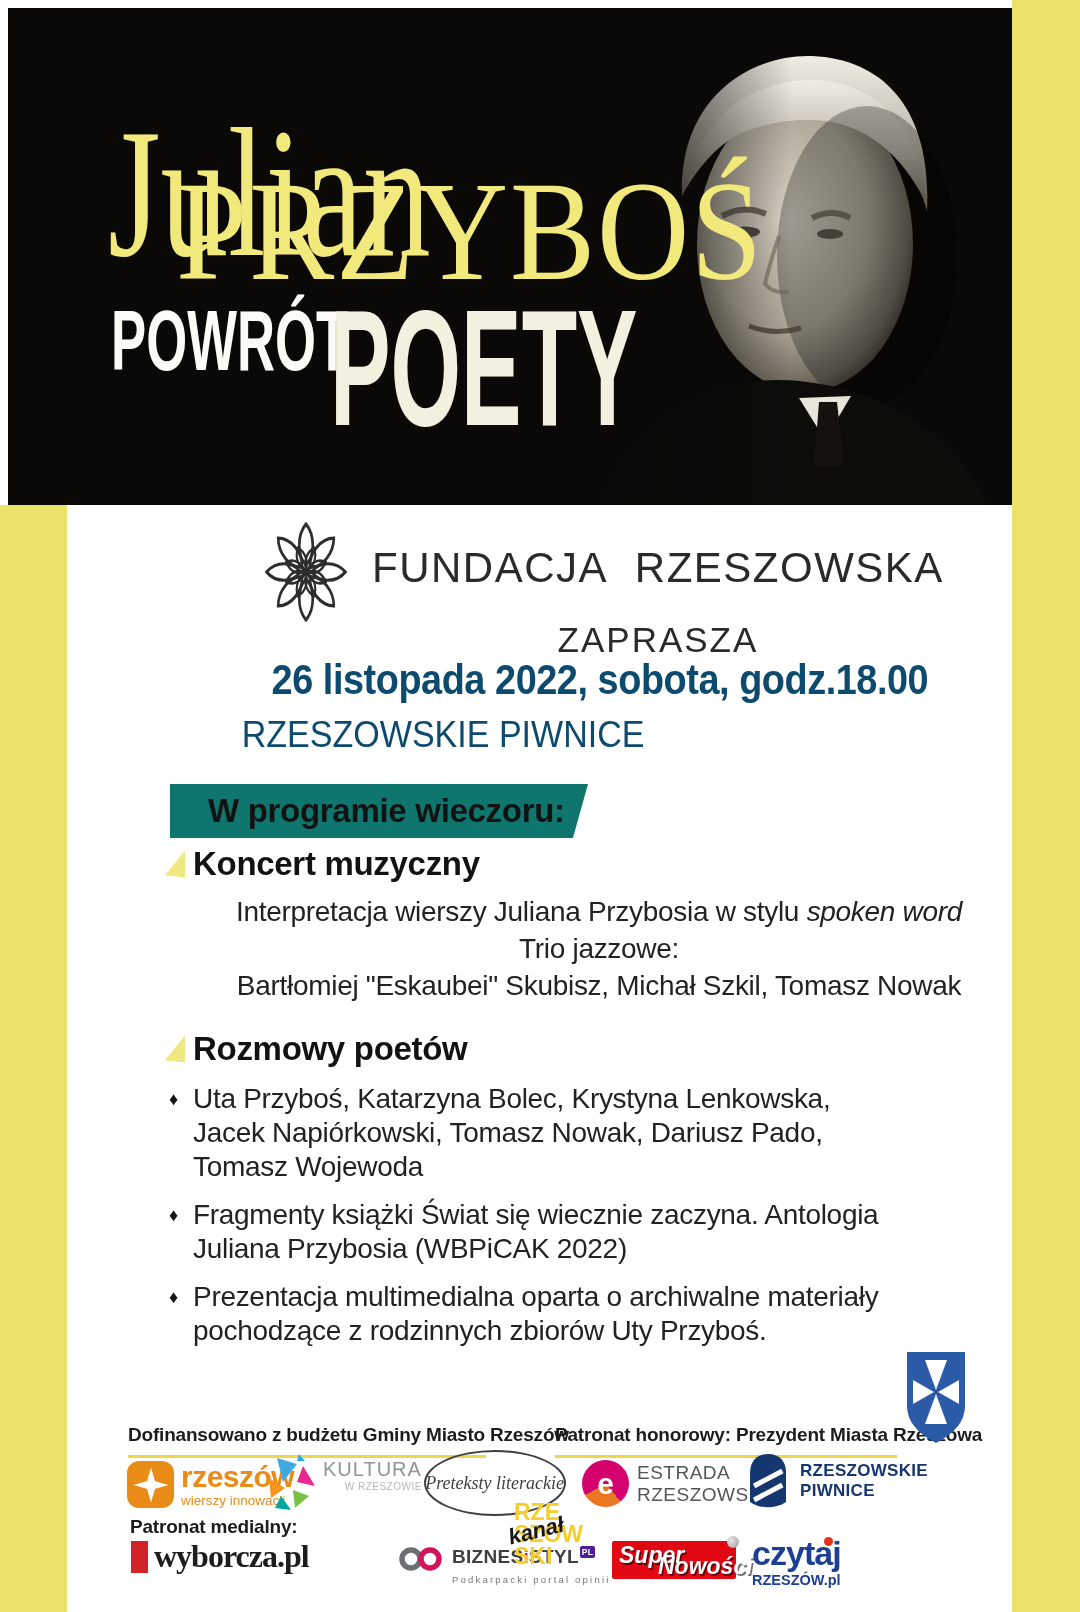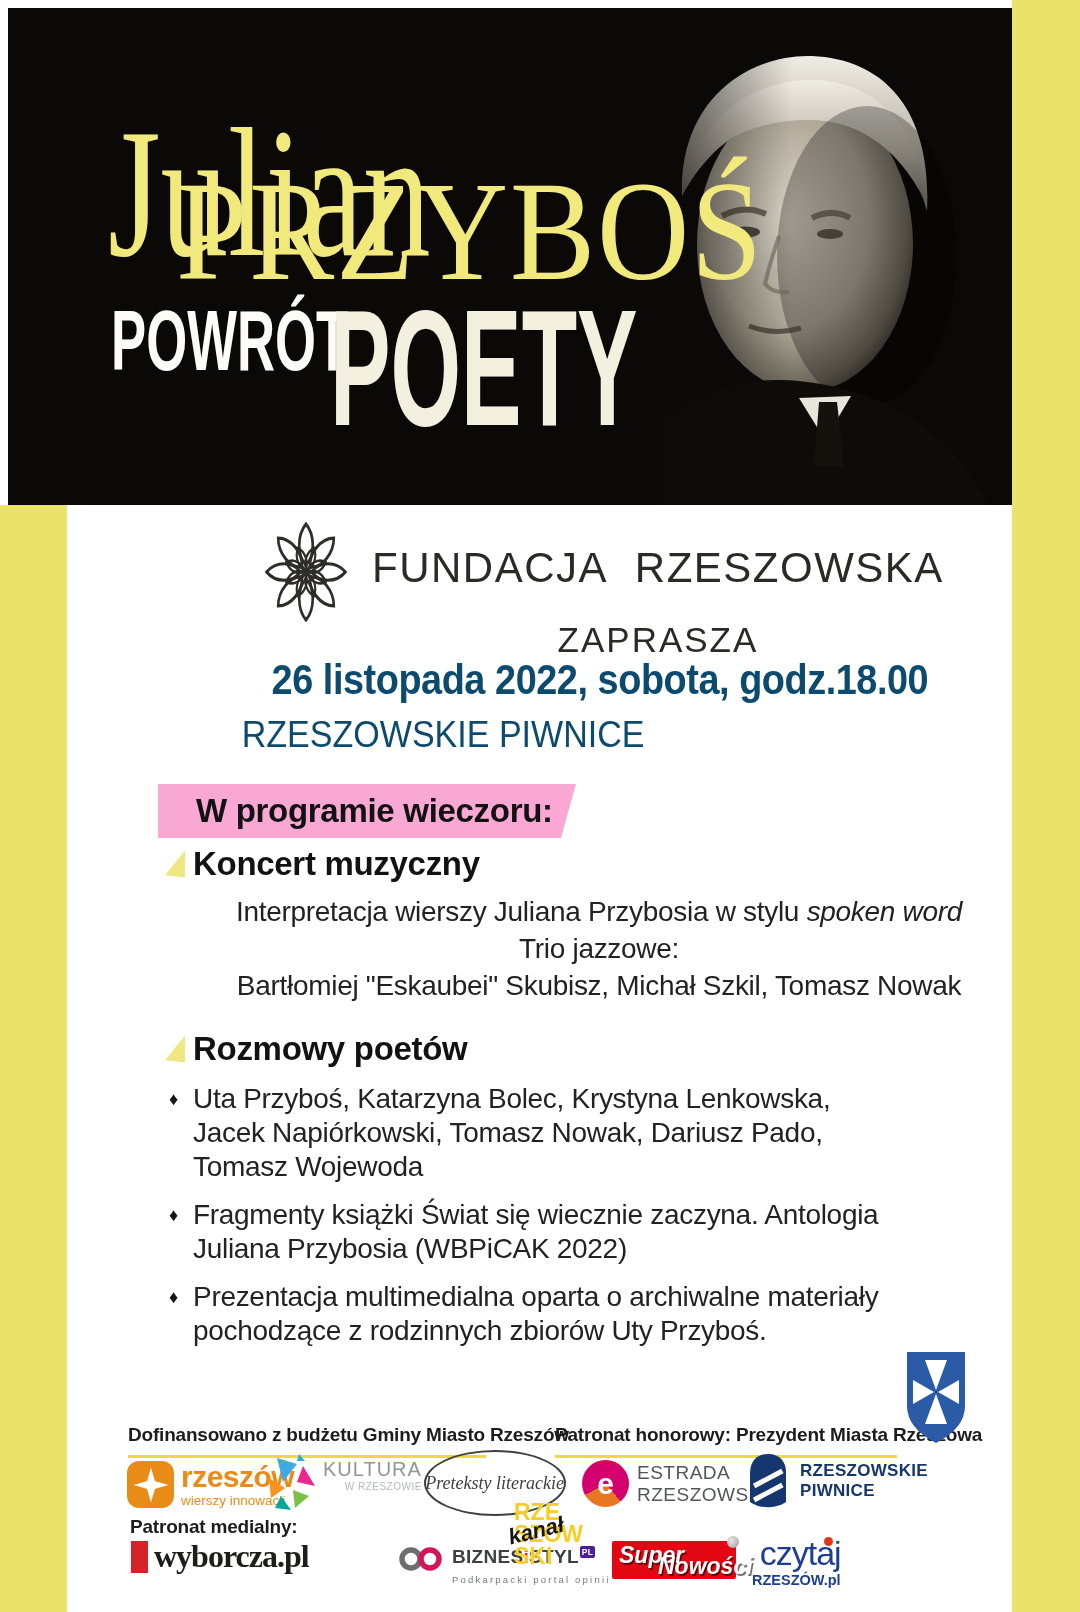--- a/index.html
+++ b/index.html
@@ -25,21 +25,21 @@
   .foundation-text{padding-top:26px;text-align:center;}
   .foundation-name{font-size:42px;font-weight:400;letter-spacing:1.5px;word-spacing:16px;color:#2a2a28;white-space:nowrap;}
   .foundation-invite{font-size:35px;font-weight:400;letter-spacing:2px;color:#2a2a28;margin-top:28px;}
   
   .event{position:absolute;right:152px;top:655px;color:#0c4a6e;}
   .event-date{font-size:43px;font-weight:700;letter-spacing:-.5px;white-space:nowrap;
       transform:scaleX(.88);transform-origin:right top;}
   .event-venue{font-size:37px;font-weight:400;margin-top:10px;white-space:nowrap;
       transform:scaleX(.92);transform-origin:right top;}
   
-  .banner{position:absolute;left:158px;top:784px;width:418px;height:54px;background:#f9a8d4;
+  .banner{position:absolute;left:170px;top:784px;width:418px;height:54px;background:#0f766e;
       clip-path:polygon(0 0,100% 0,96.4% 100%,0 100%);display:flex;align-items:center;}
   .banner span{font-size:33px;font-weight:700;color:#121212;padding-left:38px;letter-spacing:-.3px;}
   
   .section{position:absolute;left:165px;width:840px;}
   .section-koncert{top:845px;}
   .section-rozmowy{top:1030px;}
   .sec-head{display:flex;align-items:center;gap:8px;margin-bottom:10px;}
   .tri{width:20px;height:27px;background:#efe77f;clip-path:polygon(100% 0,100% 100%,0 92%);flex:0 0 auto;}
   .sec-title{font-size:33px;font-weight:700;color:#121212;letter-spacing:-.3px;}
   .sec-lines{margin-left:28px;font-size:28px;line-height:37px;color:#222;letter-spacing:-.3px;text-align:center;}
@@ -91,21 +91,21 @@
   .ka-script{position:absolute;top:16px;left:-6px;font-size:22px;font-weight:700;font-style:italic;
       color:#161616;transform:rotate(-14deg);}
   .lg-super{left:612px;top:1541px;display:block;width:124px;height:38px;background:#e30613;border-radius:2px;position:absolute;}
   .sn-w1{position:absolute;top:1px;left:7px;font-size:23px;font-style:italic;font-weight:700;color:#fff;
       text-shadow:1.5px 1.5px 0 rgba(0,0,0,.55);}
   .sn-w2{position:absolute;top:12px;left:46px;font-size:23px;font-style:italic;font-weight:700;color:#fff;
       text-shadow:1.5px 1.5px 0 rgba(0,0,0,.55);}
   .sn-globe{position:absolute;top:-5px;right:-3px;width:12px;height:12px;border-radius:50%;
       background:radial-gradient(circle at 35% 35%,#e9e9e9,#9a9a9a);}
   .lg-czytaj{left:752px;top:1536px;display:block;position:absolute;text-align:right;}
-  .cz-word{position:relative;font-size:34px;font-weight:400;color:#1c3f94;letter-spacing:-1px;line-height:1;}
+  .cz-word{position:relative;font-size:34px;font-weight:700;color:#1c3f94;letter-spacing:-1px;line-height:1;}
   .cz-dot{position:absolute;top:1px;right:8px;width:9px;height:9px;border-radius:50%;background:#e4341c;}
   .cz-sub{font-size:14.5px;font-weight:700;color:#1c3f94;margin-top:2px;}
   .shield{position:absolute;left:905px;top:1350px;}
 </style>
 </head>
 <body>
 
 <div class="poster">
 
   <div class="stripe stripe-right"></div>

